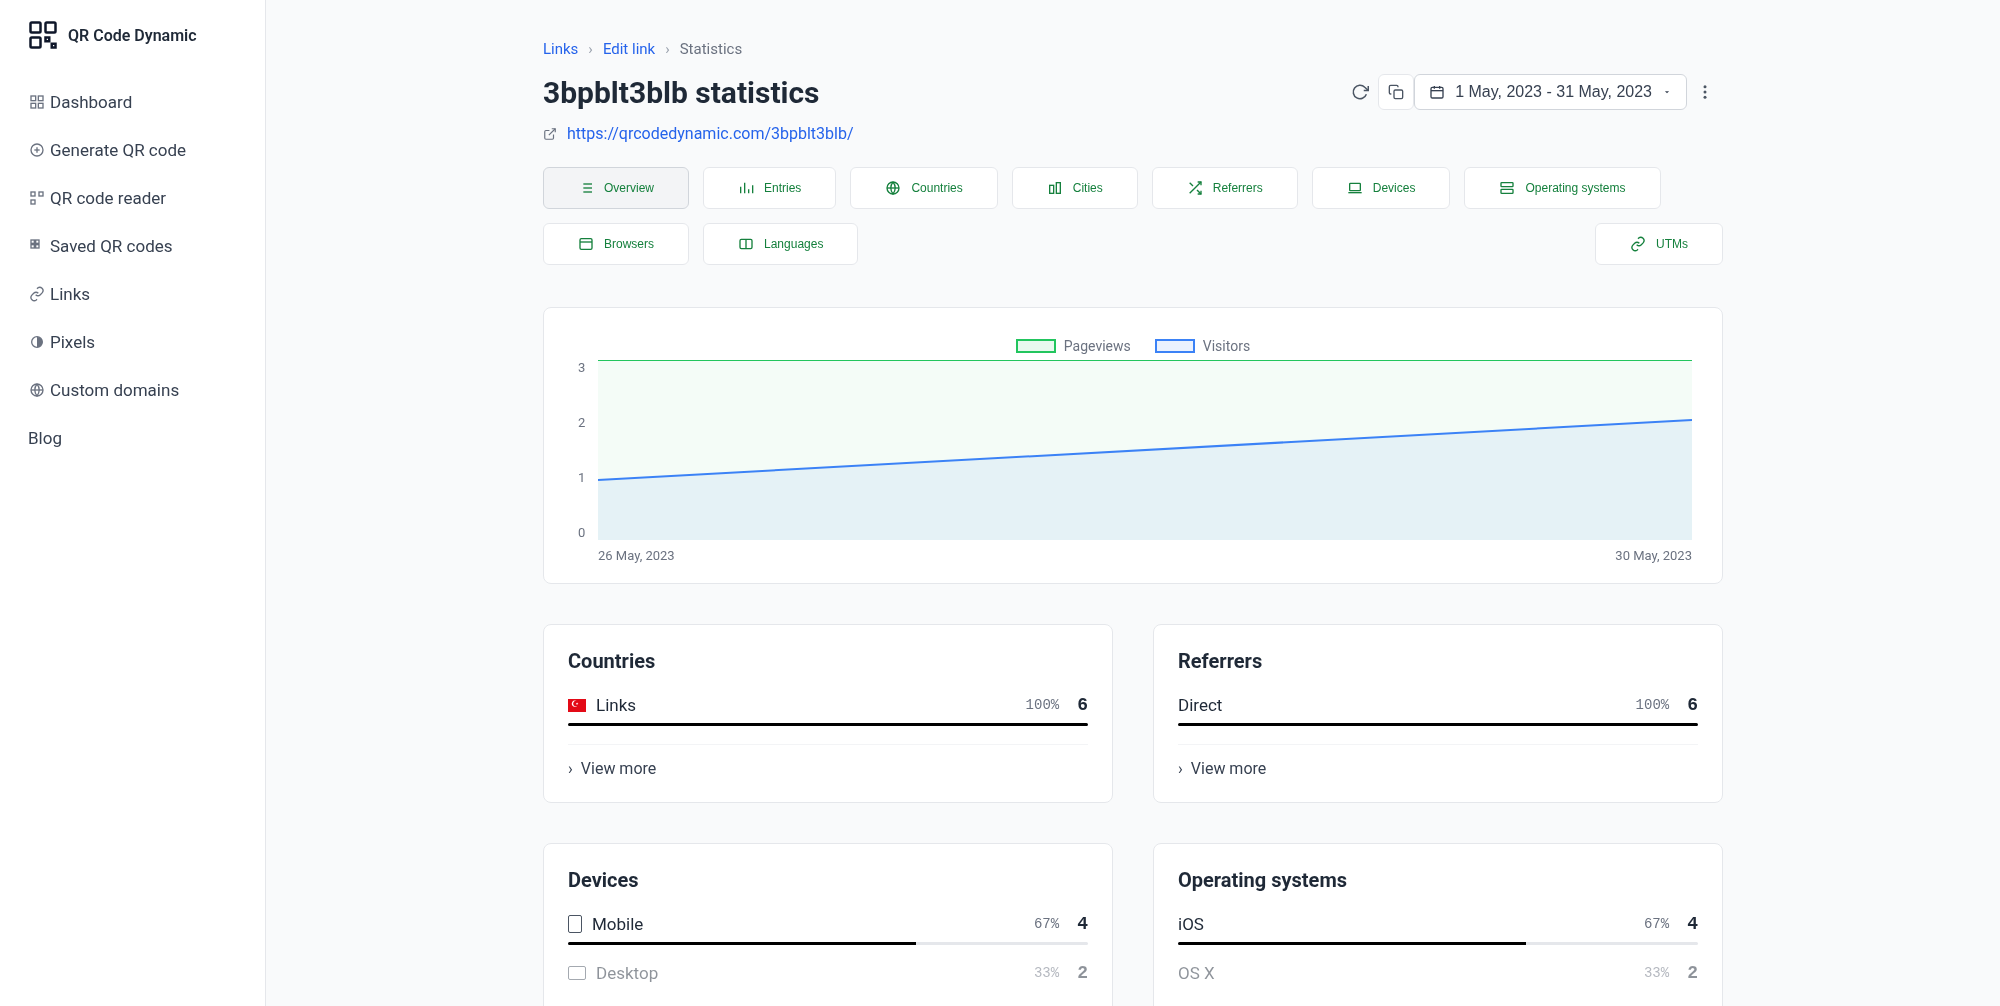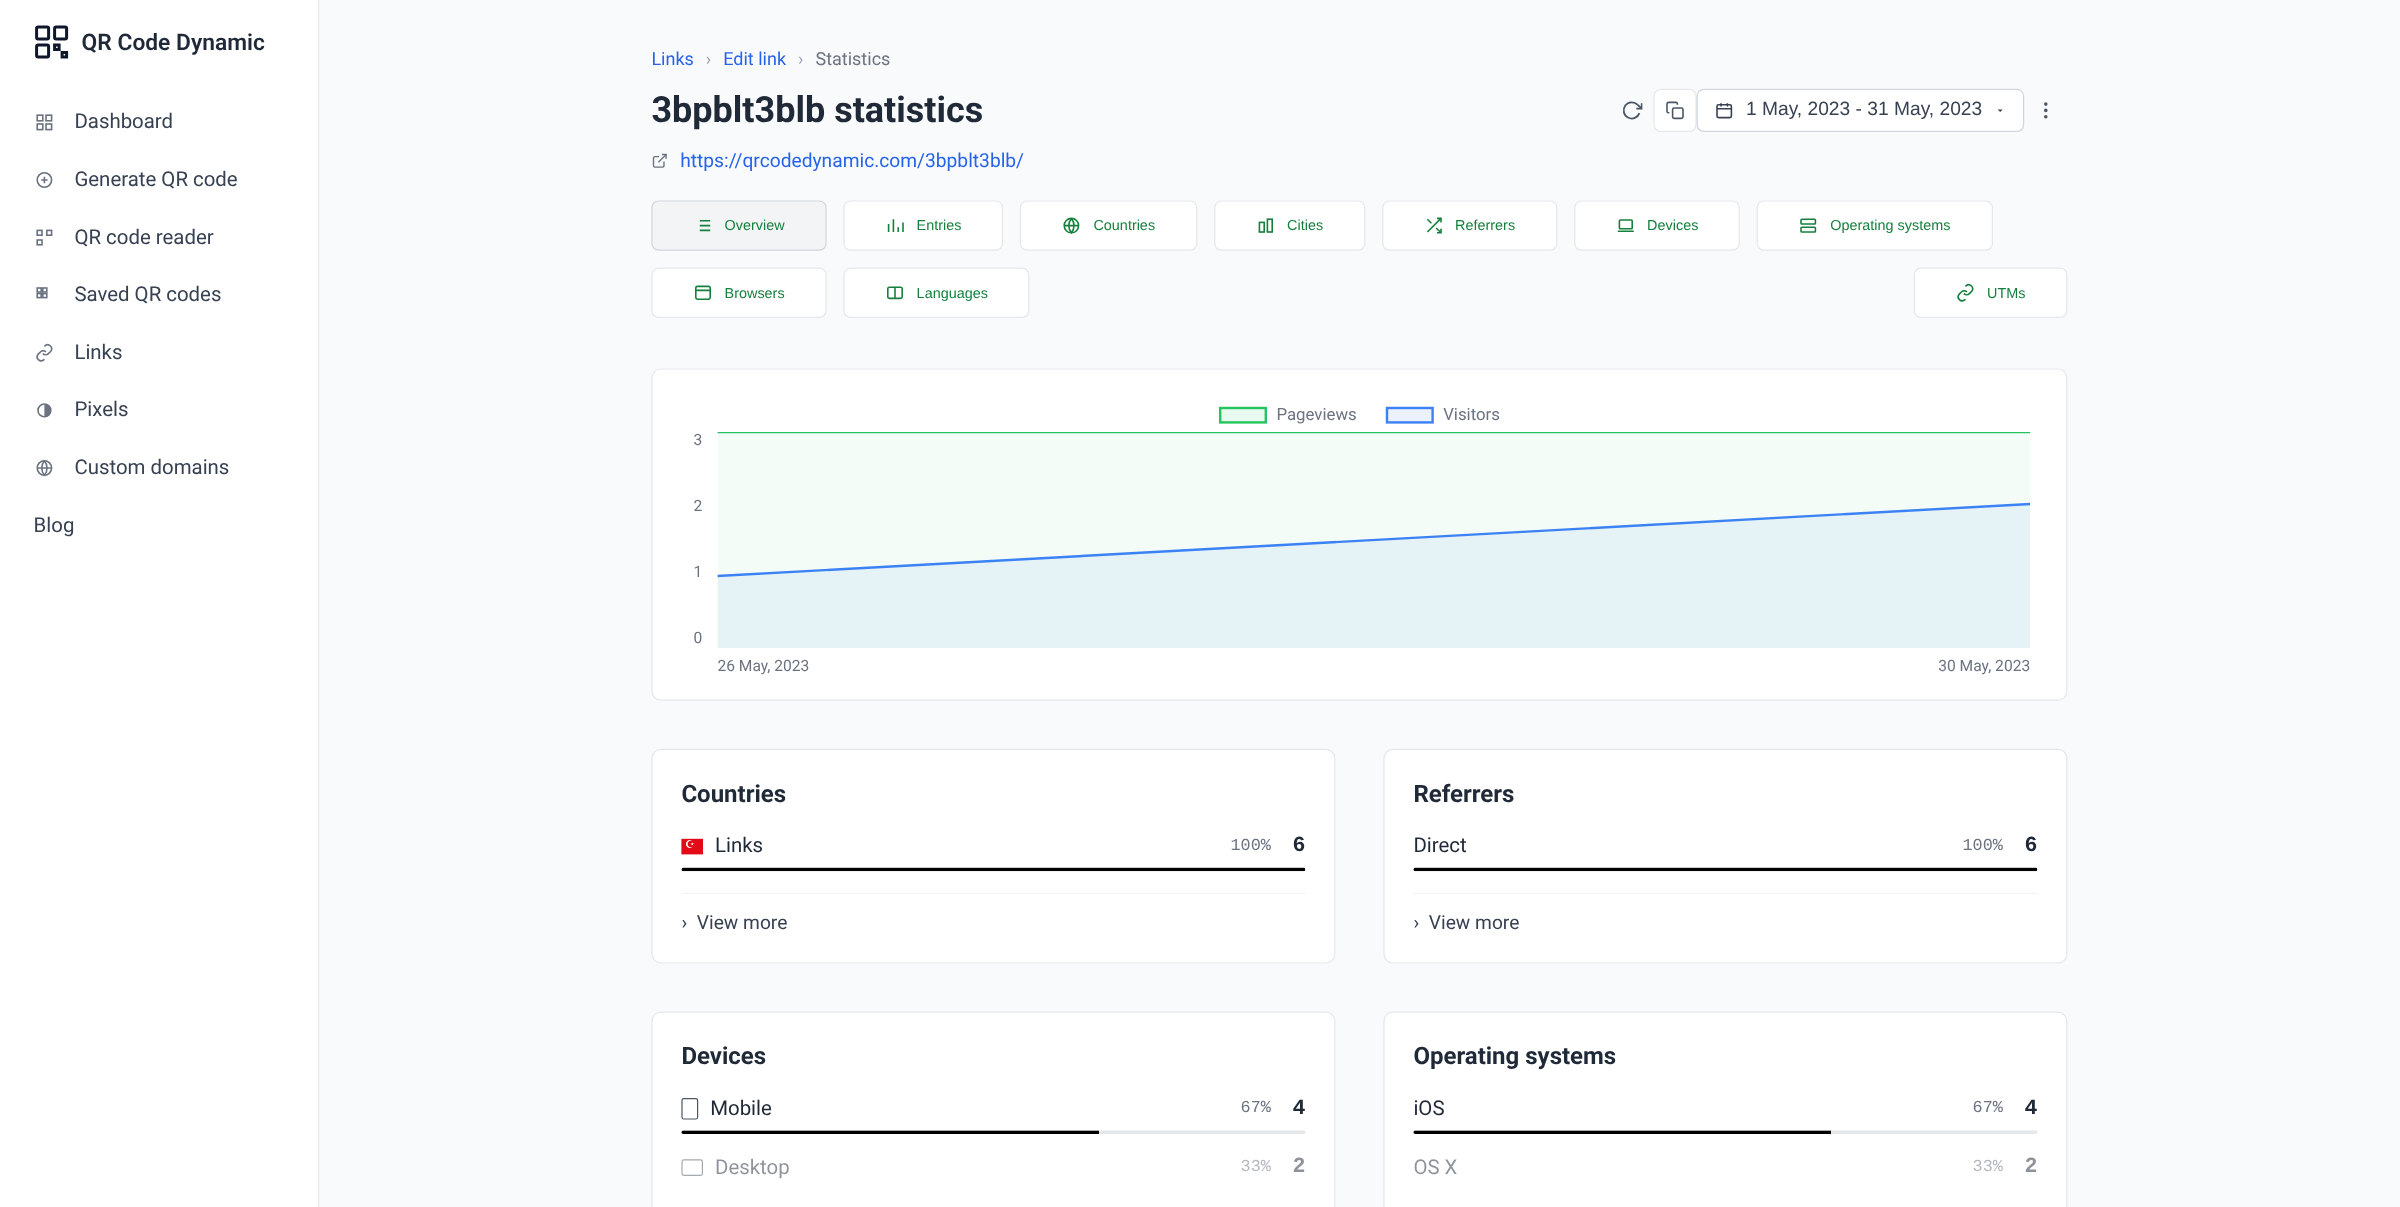--- a/index.html
+++ b/index.html
@@ -1,22 +1,22 @@
 <!DOCTYPE html>
 <html><head>
 <meta charset="utf-8">
 <style>
 * { margin: 0; padding: 0; box-sizing: border-box; }
 body { font-family: -apple-system, BlinkMacSystemFont, "Segoe UI", Roboto, sans-serif; background: #f9fafb; color: #1f2937; width: 2000px; height: 1006px; overflow: hidden; }
 .layout { display: flex; height: 100%; }
 .sidebar { width: 266px; background: #fff; border-right: 1px solid #e5e7eb; display: flex; flex-direction: column; }
-.logo { display: flex; align-items: center; gap: 10px; padding: 20px 28px; font-weight: 600; font-size: 19px; }
+.logo { display: flex; align-items: center; gap: 10px; padding: 20px 28px; font-weight: 600; font-size: 16px; }
 .logo-icon { width: 30px; height: 30px; }
 .nav { padding: 8px 12px; flex: 1; }
-.nav-item { display: flex; align-items: center; gap: 16px; padding: 14px 16px; border-radius: 6px; font-size: 17px; color: #374151; cursor: pointer; }
+.nav-item { display: flex; align-items: center; gap: 4px; padding: 14px 16px; border-radius: 6px; font-size: 17px; color: #374151; cursor: pointer; }
 .nav-icon { width: 18px; height: 18px; display: flex; align-items: center; justify-content: center; color: #6b7280; }
 .main { flex: 1; overflow-y: auto; }
 .content { max-width: 1180px; margin: 0 auto; padding: 40px 0; }
 .breadcrumb { display: flex; align-items: center; gap: 10px; font-size: 15px; margin-bottom: 16px; }
 .breadcrumb a { color: #2563eb; text-decoration: none; }
 .breadcrumb .current { color: #6b7280; }
 .chev { color: #9ca3af; }
 .title-row { display: flex; align-items: center; justify-content: space-between; margin-bottom: 14px; }
 .title-row h1 { font-size: 30px; font-weight: 700; }
 .title-actions { display: flex; align-items: center; }

